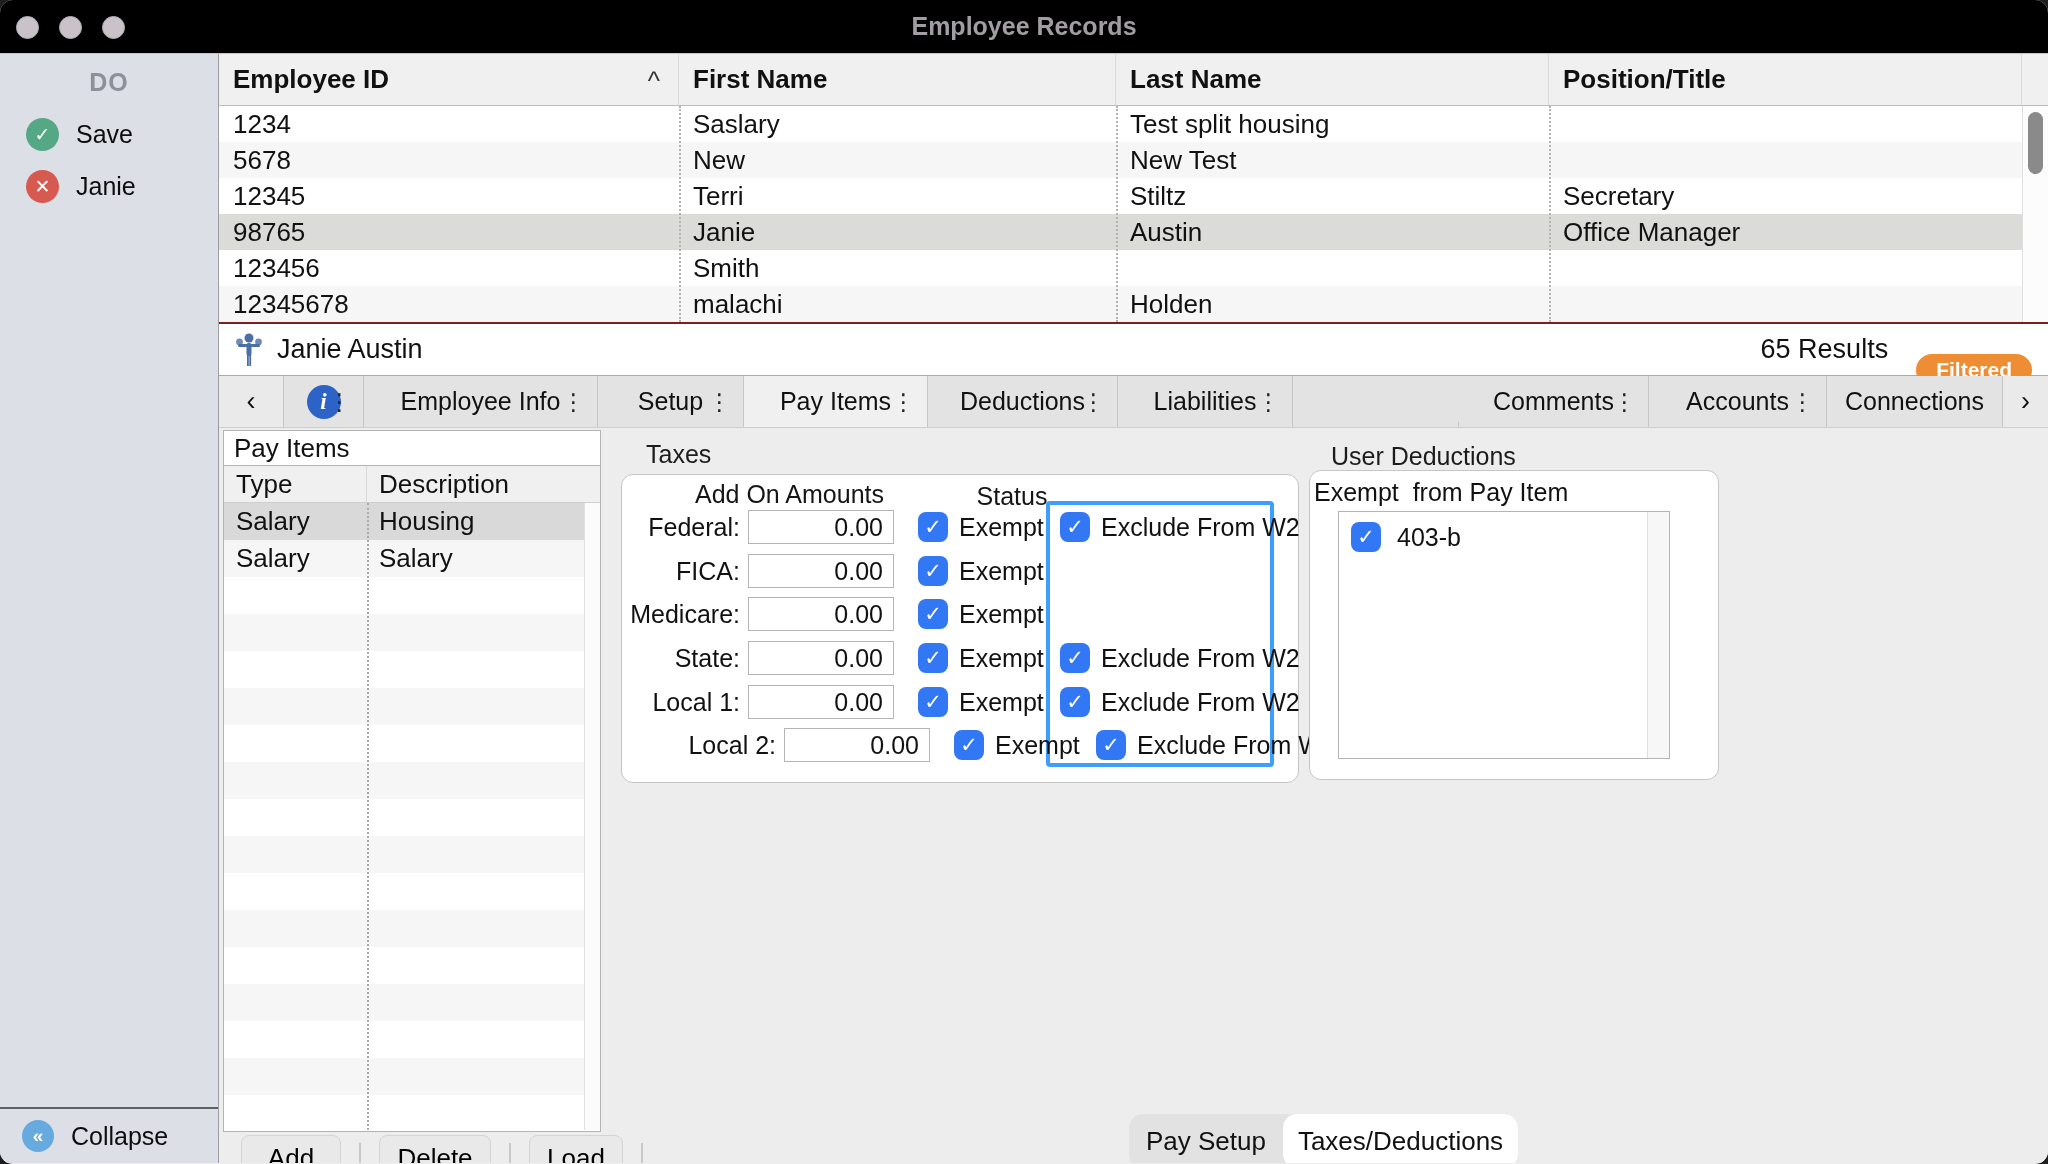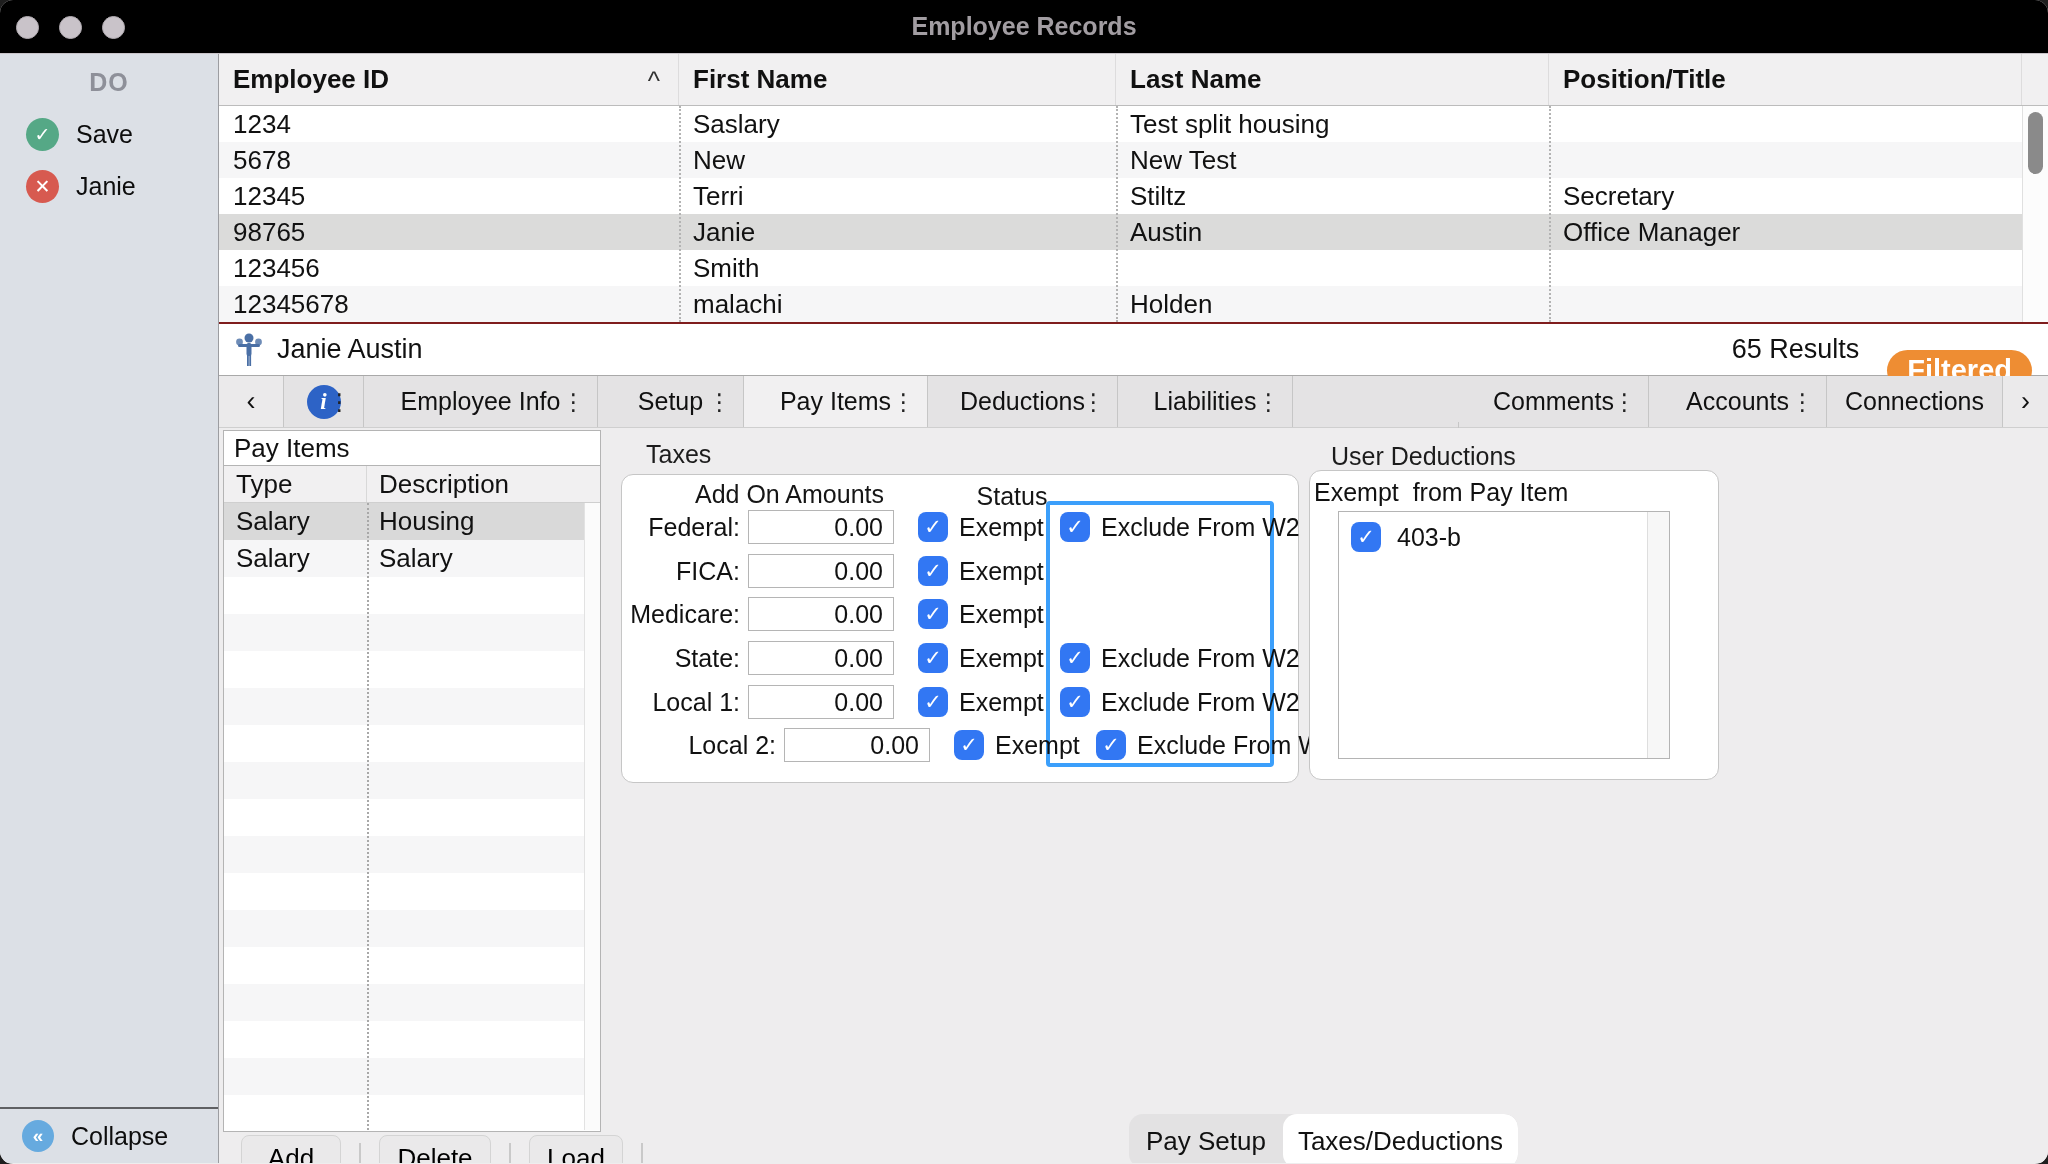--- a/index.html
+++ b/index.html
@@ -49,21 +49,21 @@
   .etd{font-size:26px;line-height:36px;padding-left:14px;white-space:nowrap;overflow:hidden;}
   .vdot{position:absolute;top:0;height:216px;border-left:2px dotted #b3b3b3;}
   .escroll{position:absolute;right:0;top:52px;width:26px;height:216px;background:#fcfcfc;border-left:1px solid #e0e0e0;}
   .ethumb{position:absolute;left:5px;top:6px;width:15px;height:62px;border-radius:8px;background:#8a8a8a;}
 
   
   .recordbar{height:52px;background:#fff;border-bottom:1px solid #a9a9a9;display:flex;
              align-items:center;padding:0 16px;gap:14px;flex:none;}
   .rb-name{font-size:27px;color:#111;}
   .rb-results{margin-left:auto;font-size:27px;}
-  .rb-badge{background:#ee8d33;color:#fff;font-weight:bold;font-size:29px;padding:4px 20px;
+  .rb-badge{background:#ee8d33;color:#fff;font-weight:bold;font-size:21px;padding:4px 20px;
             border-radius:22px;margin-left:14px;margin-top:41px;}
 
   
   .tabbar{height:52px;background:#e4e3e4;display:flex;border-bottom:1px solid #cfcfcf;flex:none;}
   .tseg{border-right:1px solid #c6c6c6;display:flex;align-items:center;justify-content:center;
         position:relative;font-size:25px;flex:none;height:100%;}
   .tseg.sel{background:#f1f0f1;}
   .tseg.cap{background:#ebeaeb;font-size:27px;color:#111;}
   .tseg:last-child{border-right:none;}
   .kebab{position:absolute;right:12px;top:50%;transform:translateY(-50%);font-size:23px;color:#222;}

